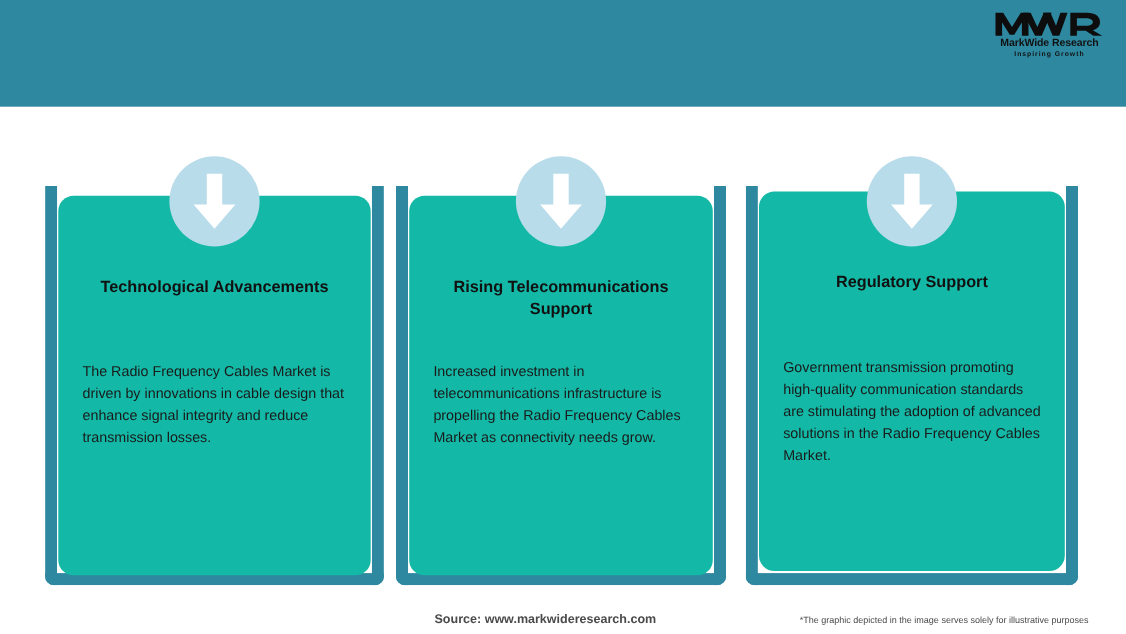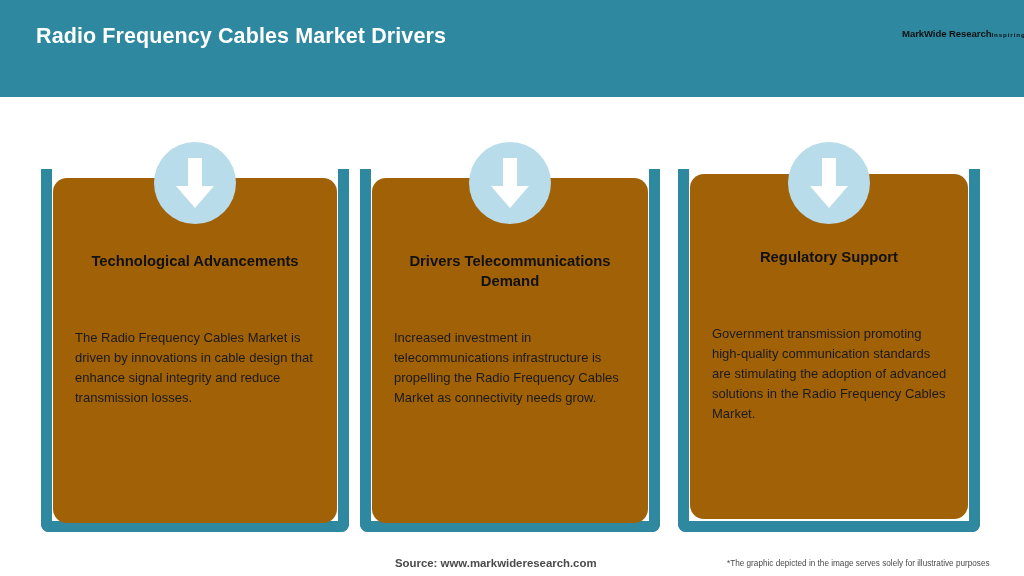--- a/index.html
+++ b/index.html
@@ -41,21 +41,21 @@
   }
 
   
   .logo {
     position: absolute;
     right: 18px;
     top: 8px;
     width: 104px;
     height: 52px;
     display: flex;
-    flex-direction: row;
+    flex-direction: column;
     align-items: center;
     justify-content: flex-start;
   }
   .logo-mark {
     height: 27px;
     width: 100px;
     display: block;
   }
   .logo-name {
     font-size: 9.6px;
@@ -94,21 +94,21 @@
     background: transparent;
     border-left: 11px solid #2e88a0;
     border-right: 11px solid #2e88a0;
     border-bottom: 11px solid #2e88a0;
     border-bottom-left-radius: 8px;
     border-bottom-right-radius: 8px;
   }
 
   .card {
     position: absolute;
-    background: #a16207;
+    background: #14b8a6;
     border-radius: 14px;
     overflow: hidden;
   }
 
   .card-title {
     position: absolute;
     left: 14px;
     right: 14px;
     top: 74px;
     text-align: center;
@@ -162,21 +162,20 @@
     top: 559px;
     font-size: 8.2px;
     color: #4a4a4a;
     white-space: nowrap;
   }
 </style>
 </head>
 <body>
 
 <div class="header">
-  <div class="header-title">Radio Frequency Cables Market Drivers</div>
 
   <div class="logo">
     <svg class="logo-mark" viewBox="0 0 200 52">
       <g fill="#0d0d0d">
 
         <path d="M2 48 L2 6 L16 6 L32 32 L48 6 L62 6 L62 48 L50 48 L50 24 L36 46 L28 46 L14 24 L14 48 Z"></path>
 
         <path d="M52 6 L66 6 L78 32 L90 6 L104 6 L86 48 L74 48 Z"></path>
         <path d="M88 6 L102 6 L112 30 L120 6 L133 6 L118 48 L106 48 Z"></path>
 
@@ -199,21 +198,21 @@
     <div class="arrow-icon" style="left:113px;">
       <svg width="42" height="54" viewBox="0 0 42 54">
         <path d="M14 2 L28 2 L28 30 L40 30 L21 52 L2 30 L14 30 Z" fill="#ffffff"></path>
       </svg>
     </div>
   </div>
 
   <div class="card-wrap" style="left:360px; width:300px; height:390px;">
     <div class="card-frame" style="left:0; top:27px; width:300px; height:363px;"></div>
     <div class="card" style="left:12px; top:36px; width:276px; height:345px;">
-      <div class="card-title">Drivers Telecommunications Demand</div>
+      <div class="card-title">Rising Telecommunications Support</div>
       <div class="card-body">Increased investment in telecommunications infrastructure is propelling the Radio Frequency Cables Market as connectivity needs grow.</div>
     </div>
     <div class="arrow-icon" style="left:109px;">
       <svg width="42" height="54" viewBox="0 0 42 54">
         <path d="M14 2 L28 2 L28 30 L40 30 L21 52 L2 30 L14 30 Z" fill="#ffffff"></path>
       </svg>
     </div>
   </div>
 
   <div class="card-wrap" style="left:678px; width:302px; height:390px;">

